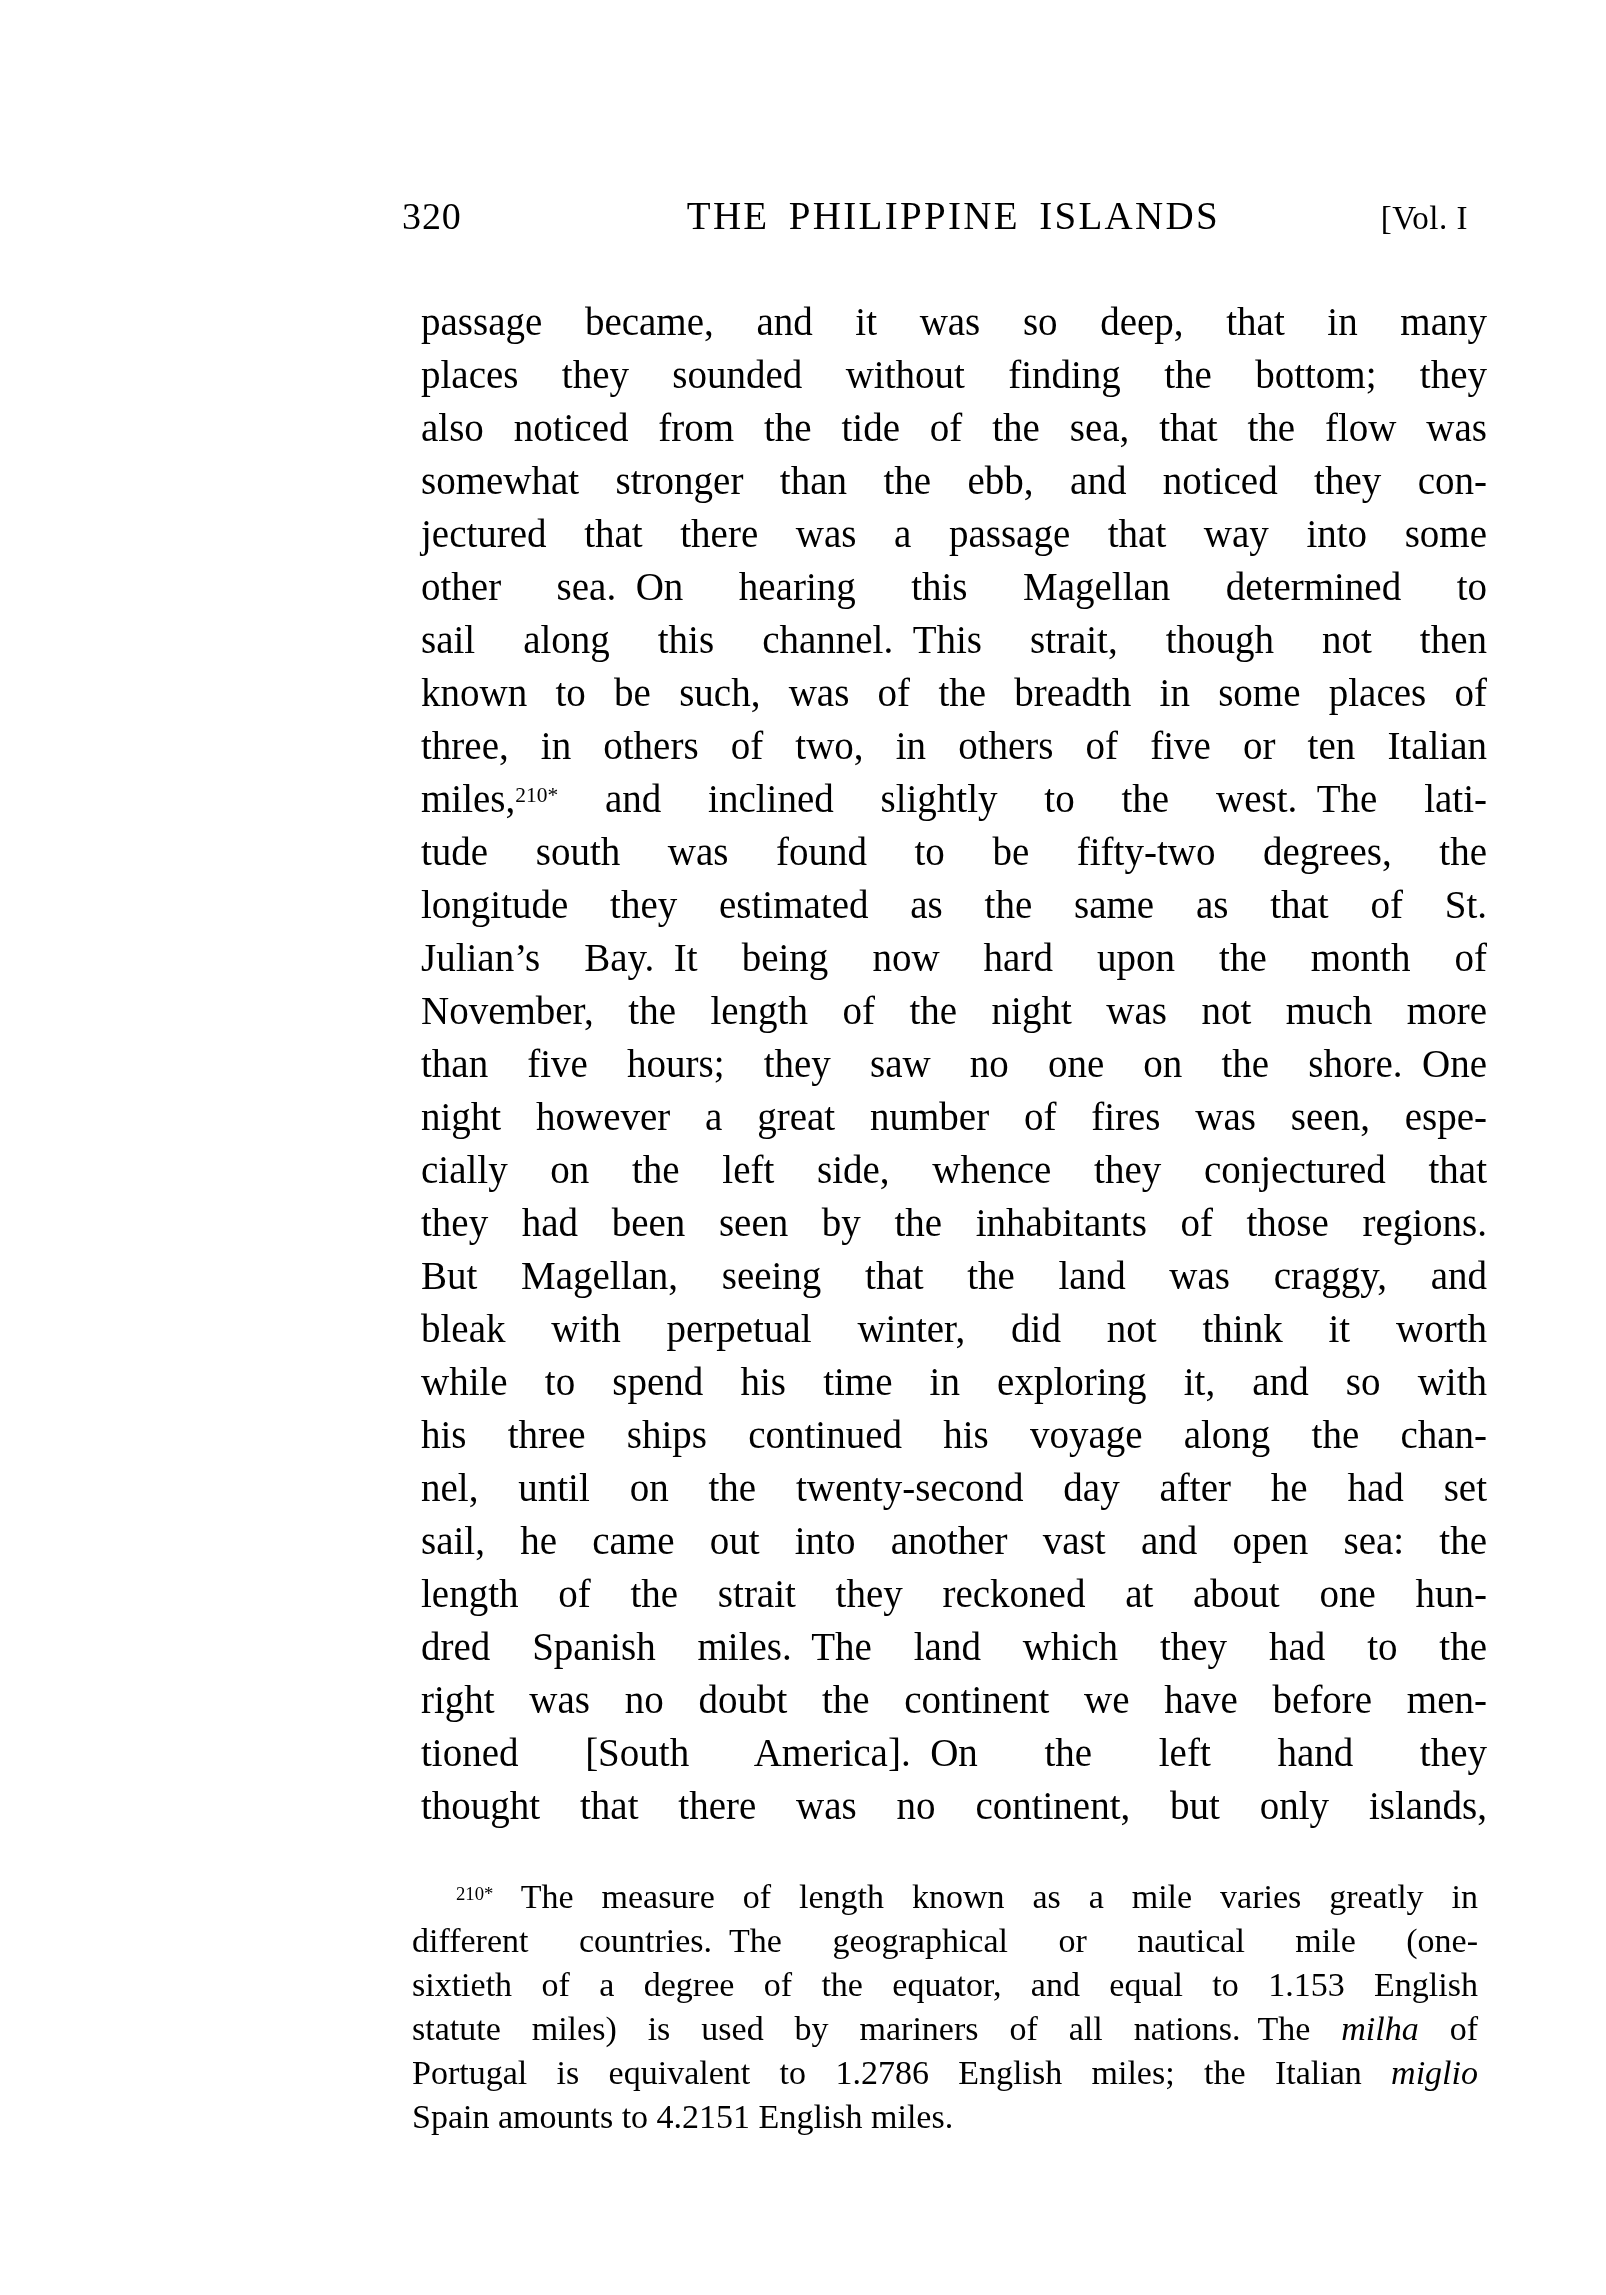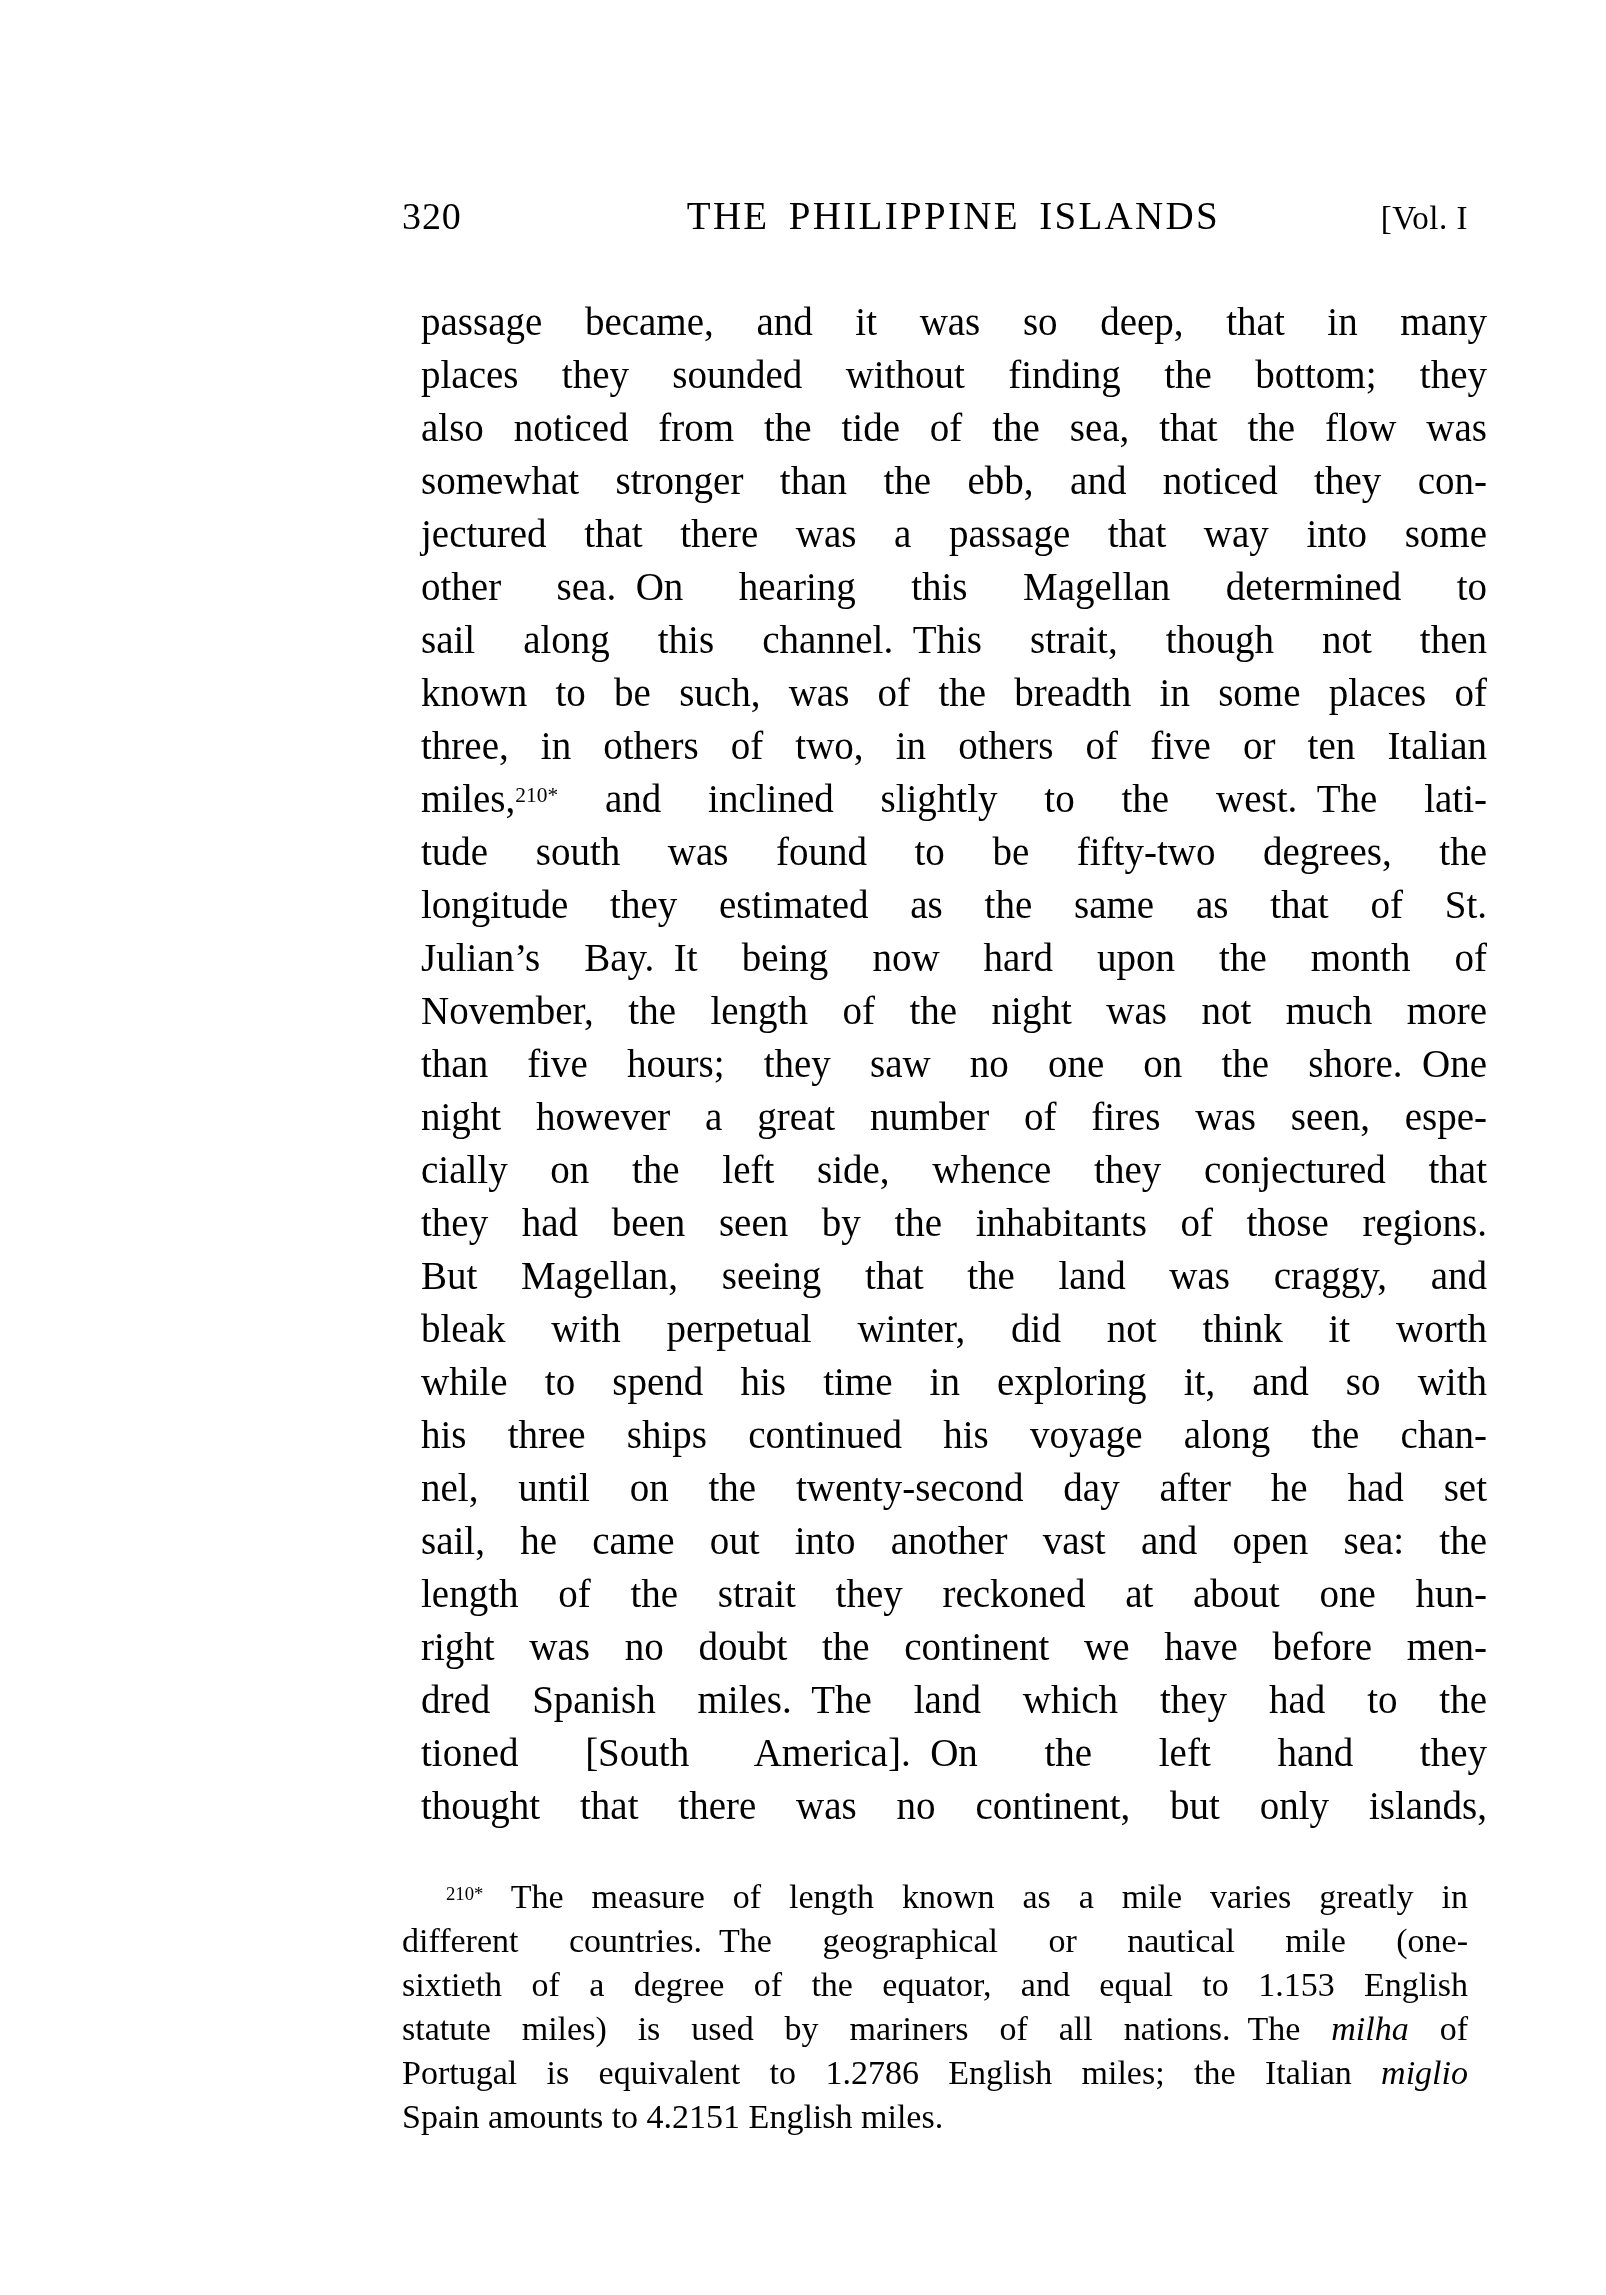--- a/index.html
+++ b/index.html
@@ -50,21 +50,21 @@
     width: 1066px;
     font-size: 39px;
     line-height: 53px;
   }
   .bline {
     text-align: justify;
     text-align-last: justify;
   }
   .footnote {
     position: absolute;
-    left: 402px;
+    left: 412px;
     top: 1875px;
     width: 1066px;
     font-size: 34px;
     line-height: 44px;
   }
   .fline {
     text-align: justify;
     text-align-last: justify;
   }
   .fline.indent {
@@ -116,22 +116,22 @@
     <div class="bline">night however a great number of fires was seen, espe-</div>
     <div class="bline">cially on the left side, whence they conjectured that</div>
     <div class="bline">they had been seen by the inhabitants of those regions.</div>
     <div class="bline">But Magellan, seeing that the land was craggy, and</div>
     <div class="bline">bleak with perpetual winter, did not think it worth</div>
     <div class="bline">while to spend his time in exploring it, and so with</div>
     <div class="bline">his three ships continued his voyage along the chan-</div>
     <div class="bline">nel, until on the twenty-second day after he had set</div>
     <div class="bline">sail, he came out into another vast and open sea: the</div>
     <div class="bline">length of the strait they reckoned at about one hun-</div>
+    <div class="bline">dred Spanish miles. The land which they had to the</div>
     <div class="bline">right was no doubt the continent we have before men-</div>
-    <div class="bline">dred Spanish miles. The land which they had to the</div>
     <div class="bline">tioned [South America]. On the left hand they</div>
     <div class="bline">thought that there was no continent, but only islands,</div>
   </div>
 
   <div class="footnote">
     <div class="fline indent"><sup class="supref">210*</sup><span class="run"> The measure of length known as a mile varies greatly in</span></div>
     <div class="fline">different countries. The geographical or nautical mile (one-</div>
     <div class="fline">sixtieth of a degree of the equator, and equal to 1.153 English</div>
     <div class="fline"><span class="run">statute miles) is used by mariners of all nations. The </span><span class="run ital">milha</span><span class="run"> of</span></div>
     <div class="fline"><span class="run">Portugal is equivalent to 1.2786 English miles; the Italian </span><span class="run ital">miglio</span><span class="run"></span></div>

